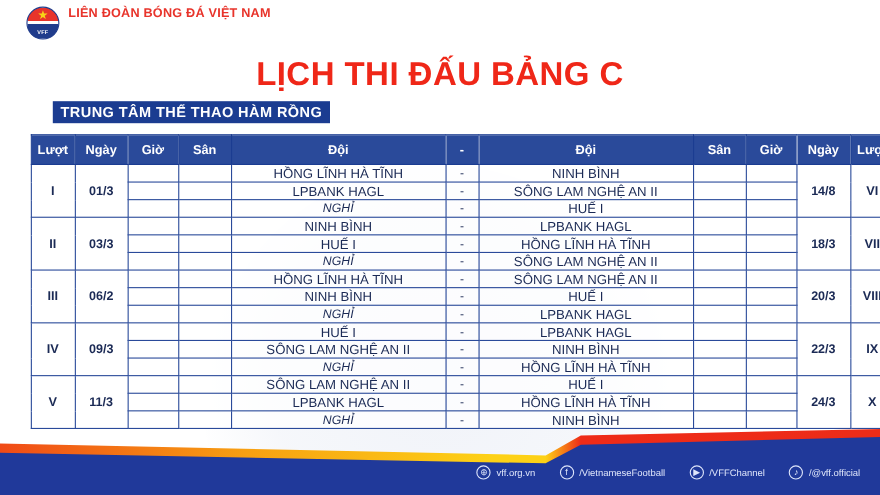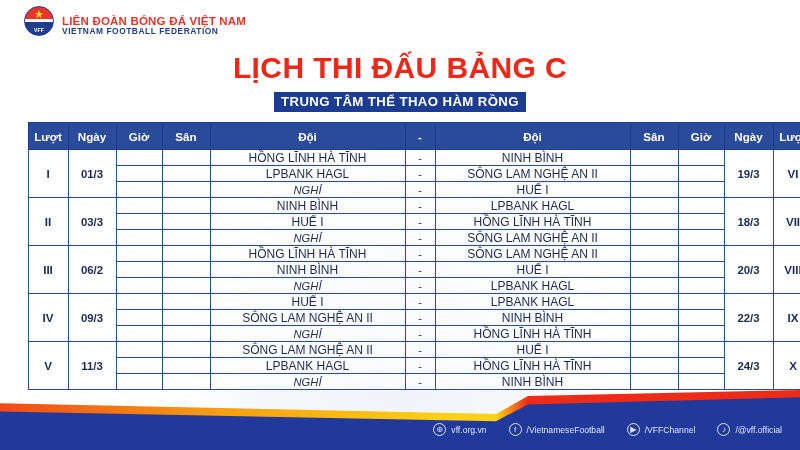--- a/index.html
+++ b/index.html
@@ -27,21 +27,21 @@
 
   
   .header {
     position: relative;
     z-index: 3;
     height: 42px;
     display: flex;
     align-items: center;
     padding: 0 24px;
   }
-  .brand { display: flex; align-items: flex-end; gap: 8px; }
+  .brand { display: flex; align-items: flex-start; gap: 8px; }
   .logo-badge {
     width: 30px; height: 30px; border-radius: 50%;
     background: linear-gradient(#e8342b 0%, #e8342b 44%, #ffffff 44%, #ffffff 52%, #203c8c 52%, #203c8c 100%);
     border: 1.4px solid #203c8c;
     position: relative;
     flex: none;
   }
   .logo-badge::before {
     content: "★";
     position: absolute; left: 0; right: 0; top: 1px;
@@ -79,22 +79,23 @@
     position: relative; z-index: 3;
     text-align: center;
     color: #ef2718;
     font-weight: bold;
     font-size: 30px;
     letter-spacing: .4px;
     margin-top: 9px;
   }
   .venue-wrap {
     position: relative; z-index: 3;
-    text-align: center;
+    text-align: left;
     margin-top: 7px;
+    margin-left: 48px;
   }
   .venue {
     display: inline-block;
     background: #1b3c91;
     color: #ffffff;
     font-weight: bold;
     font-size: 13.2px;
     letter-spacing: .4px;
     padding: 2px 7px 3px;
   }
@@ -179,21 +180,20 @@
 </head>
 <body>
 
 <div class="watermark"></div>
 
 <div class="header">
   <div class="brand">
     <div class="logo-badge"></div>
     <div class="brand-text">
       <div class="brand-vn">LIÊN ĐOÀN BÓNG ĐÁ VIỆT NAM</div>
-      <div class="brand-en">VIETNAM FOOTBALL FEDERATION</div>
     </div>
   </div>
 </div>
 
 <div class="main-title">LỊCH THI ĐẤU BẢNG C</div>
 
 <div class="venue-wrap">
   <span class="venue">TRUNG TÂM THỂ THAO HÀM RỒNG</span>
 </div>
 
@@ -231,21 +231,21 @@
         <tr>
           <td class="rnd" rowspan="3">I</td>
           <td class="dt" rowspan="3">01/3</td>
           <td></td>
           <td></td>
           <td class="team">HỒNG LĨNH HÀ TĨNH</td>
           <td class="dash">-</td>
           <td class="team">NINH BÌNH</td>
           <td></td>
           <td></td>
-          <td class="dt" rowspan="3">19/3</td>
+          <td class="dt" rowspan="3">14/8</td>
           <td class="rnd" rowspan="3">VI</td>
         </tr>
         <tr>
           <td></td>
           <td></td>
           <td class="team">LPBANK HAGL</td>
           <td class="dash">-</td>
           <td class="team">SÔNG LAM NGHỆ AN II</td>
           <td></td>
           <td></td>

